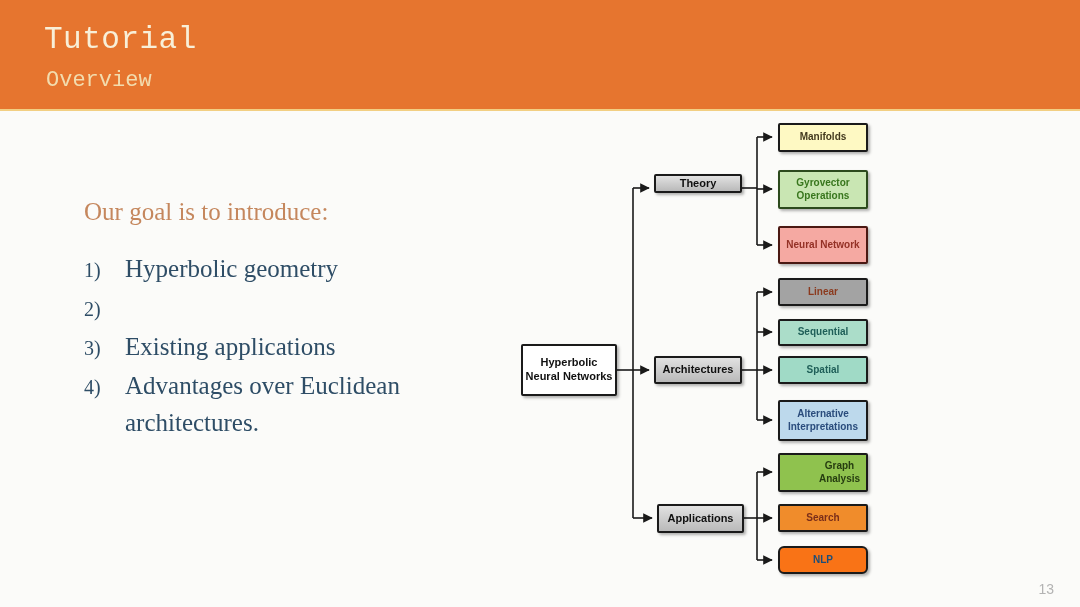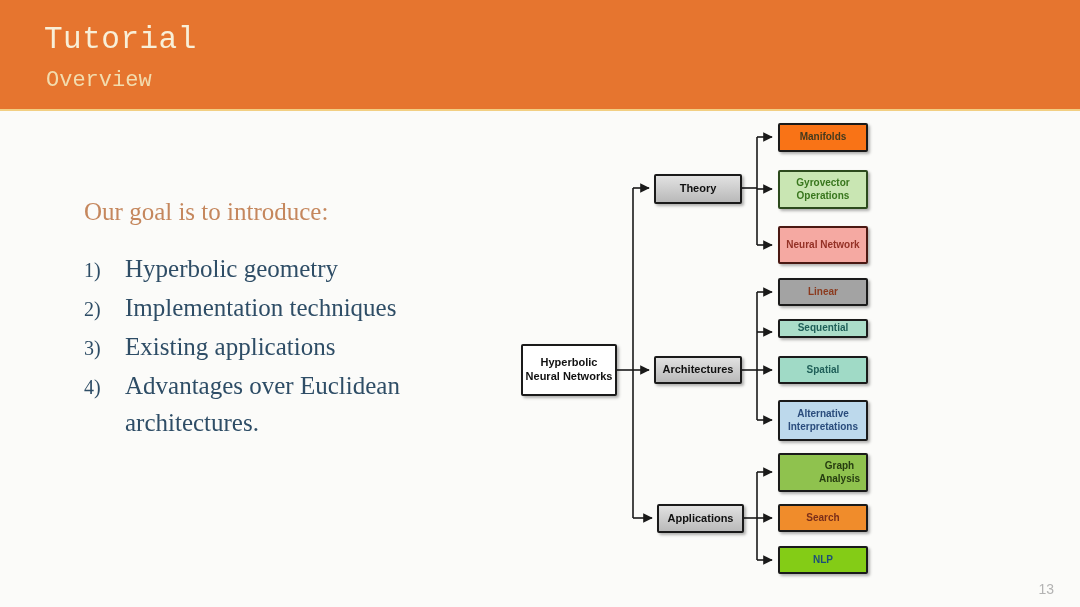--- a/index.html
+++ b/index.html
@@ -39,28 +39,28 @@
     display:flex; align-items:center; justify-content:center; text-align:center;
     font-weight:bold; line-height:1.25;
     box-shadow:2px 2px 3px rgba(0,0,0,0.30);
     padding:1px 2px;
   }
   .kind-root    { font-size:11px; }
   .kind-category{ font-size:11px;
     background-image:linear-gradient(180deg, rgba(255,255,255,0.45), rgba(0,0,0,0.08)); }
   .kind-leaf    { font-size:10px; }
   .node-root          { left:521px; top:344px; width:96px; height:52px; }
-  .node-theory        { left:654px; top:174px; width:88px; height:30px; }
+  .node-theory        { left:654px; top:174px; width:88px; height:19px; }
   .node-architectures { left:654px; top:356px; width:88px; height:28px; }
   .node-applications  { left:657px; top:504px; width:87px; height:29px;text-align:right; }
   .node-manifolds     { left:778px; top:123px; width:90px; height:29px; }
   .node-gyrovector    { left:778px; top:170px; width:90px; height:39px; }
   .node-neural        { left:778px; top:226px; width:90px; height:38px; }
   .node-linear        { left:778px; top:278px; width:90px; height:28px; }
-  .node-sequential    { left:778px; top:319px; width:90px; height:19px; }
+  .node-sequential    { left:778px; top:319px; width:90px; height:27px; }
   .node-spatial       { left:778px; top:356px; width:90px; height:28px; }
   .node-alt           { left:778px; top:400px; width:90px; height:41px; }
   .node-graph         { left:778px; top:453px; width:90px; height:39px; }
   .node-search        { left:778px; top:504px; width:90px; height:28px; }
   .node-nlp           { left:778px; top:546px; width:90px; height:28px; }
   
   .page-number {
     position:absolute; right:26px; bottom:10px;
     font-size:14px;
   }
@@ -77,21 +77,20 @@
 
   <div class="goal-block">
     <div class="goal-heading" style="color: rgb(197, 135, 93);">Our goal is to introduce:</div>
     <div class="goal-list" style="color: rgb(46, 77, 102);">
       <div class="goal-row">
         <span class="goal-num">1)</span>
         <span class="goal-text">Hyperbolic geometry</span>
       </div>
       <div class="goal-row">
         <span class="goal-num">2)</span>
-        <span class="goal-text">Implementation techniques</span>
       </div>
       <div class="goal-row">
         <span class="goal-num">3)</span>
         <span class="goal-text">Existing applications</span>
       </div>
       <div class="goal-row">
         <span class="goal-num">4)</span>
         <span class="goal-text">Advantages over Euclidean architectures.</span>
       </div>
     </div>
@@ -131,27 +130,27 @@
       <path d="M757 518 H772" marker-end="url(#arrow)"></path>
       <path d="M757 560 H772" marker-end="url(#arrow)"></path>
     </g>
   </svg>
 
   <div>
       <div class="node node-root kind-root" style="background-color: rgb(255, 255, 255); border-color: rgb(26, 26, 26); color: rgb(16, 16, 16);">Hyperbolic Neural Networks</div>
       <div class="node node-theory kind-category" style="background-color: rgb(201, 201, 201); border-color: rgb(26, 26, 26); color: rgb(16, 16, 16);">Theory</div>
       <div class="node node-architectures kind-category" style="background-color: rgb(201, 201, 201); border-color: rgb(26, 26, 26); color: rgb(16, 16, 16);">Architectures</div>
       <div class="node node-applications kind-category" style="background-color: rgb(201, 201, 201); border-color: rgb(26, 26, 26); color: rgb(16, 16, 16);">Applications</div>
-      <div class="node node-manifolds kind-leaf" style="background-color: #f97316; border-color: rgb(26, 26, 26); color: rgb(67, 58, 30);">Manifolds</div>
+      <div class="node node-manifolds kind-leaf" style="background-color: #fef9c3; border-color: rgb(26, 26, 26); color: rgb(67, 58, 30);">Manifolds</div>
       <div class="node node-gyrovector kind-leaf" style="background-color: rgb(201, 230, 179); border-color: rgb(44, 74, 29); color: rgb(56, 118, 29);">Gyrovector Operations</div>
       <div class="node node-neural kind-leaf" style="background-color: rgb(245, 169, 162); border-color: rgb(74, 24, 18); color: rgb(148, 49, 38);">Neural Network</div>
       <div class="node node-linear kind-leaf" style="background-color: #a3a3a3; border-color: rgb(26, 26, 26); color: rgb(139, 58, 30);">Linear</div>
       <div class="node node-sequential kind-leaf" style="background-color: rgb(171, 221, 201); border-color: rgb(26, 26, 26); color: rgb(31, 95, 88);">Sequential</div>
       <div class="node node-spatial kind-leaf" style="background-color: rgb(160, 218, 198); border-color: rgb(26, 26, 26); color: rgb(31, 95, 88);">Spatial</div>
       <div class="node node-alt kind-leaf" style="background-color: rgb(189, 217, 236); border-color: rgb(26, 26, 26); color: rgb(42, 76, 124);">Alternative Interpretations</div>
       <div class="node node-graph kind-leaf" style="background-color: rgb(143, 194, 78); border-color: rgb(26, 26, 26); color: rgb(38, 61, 16); padding-left: 35px;">Graph Analysis</div>
       <div class="node node-search kind-leaf" style="background-color: rgb(240, 140, 43); border-color: rgb(26, 26, 26); color: rgb(122, 46, 26);">Search</div>
-      <div class="node node-nlp kind-leaf" style="background-color: #84cc16; border-color: rgb(26, 26, 26); color: rgb(29, 78, 121);">NLP</div>
+      <div class="node node-nlp kind-leaf" style="background-color: #f97316; border-color: rgb(26, 26, 26); color: rgb(29, 78, 121); border-radius: 6px;">NLP</div>
     </div>
 
   <div class="page-number" style="color: rgb(179, 179, 179);">13</div>
 
 </div>
 
 </body></html>

